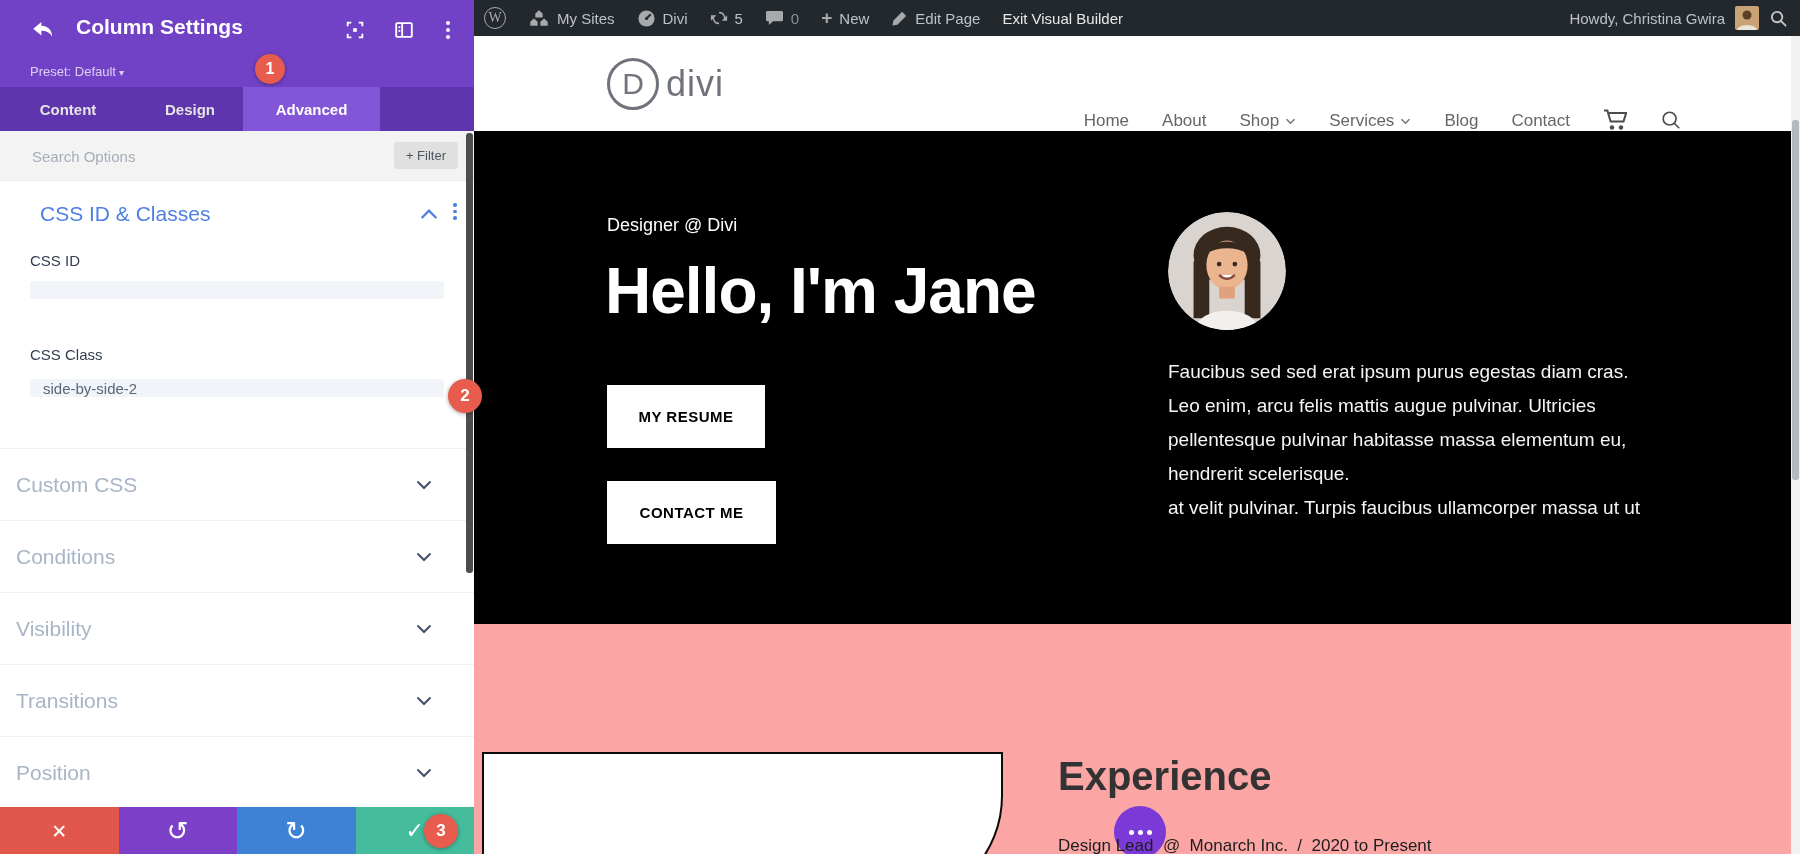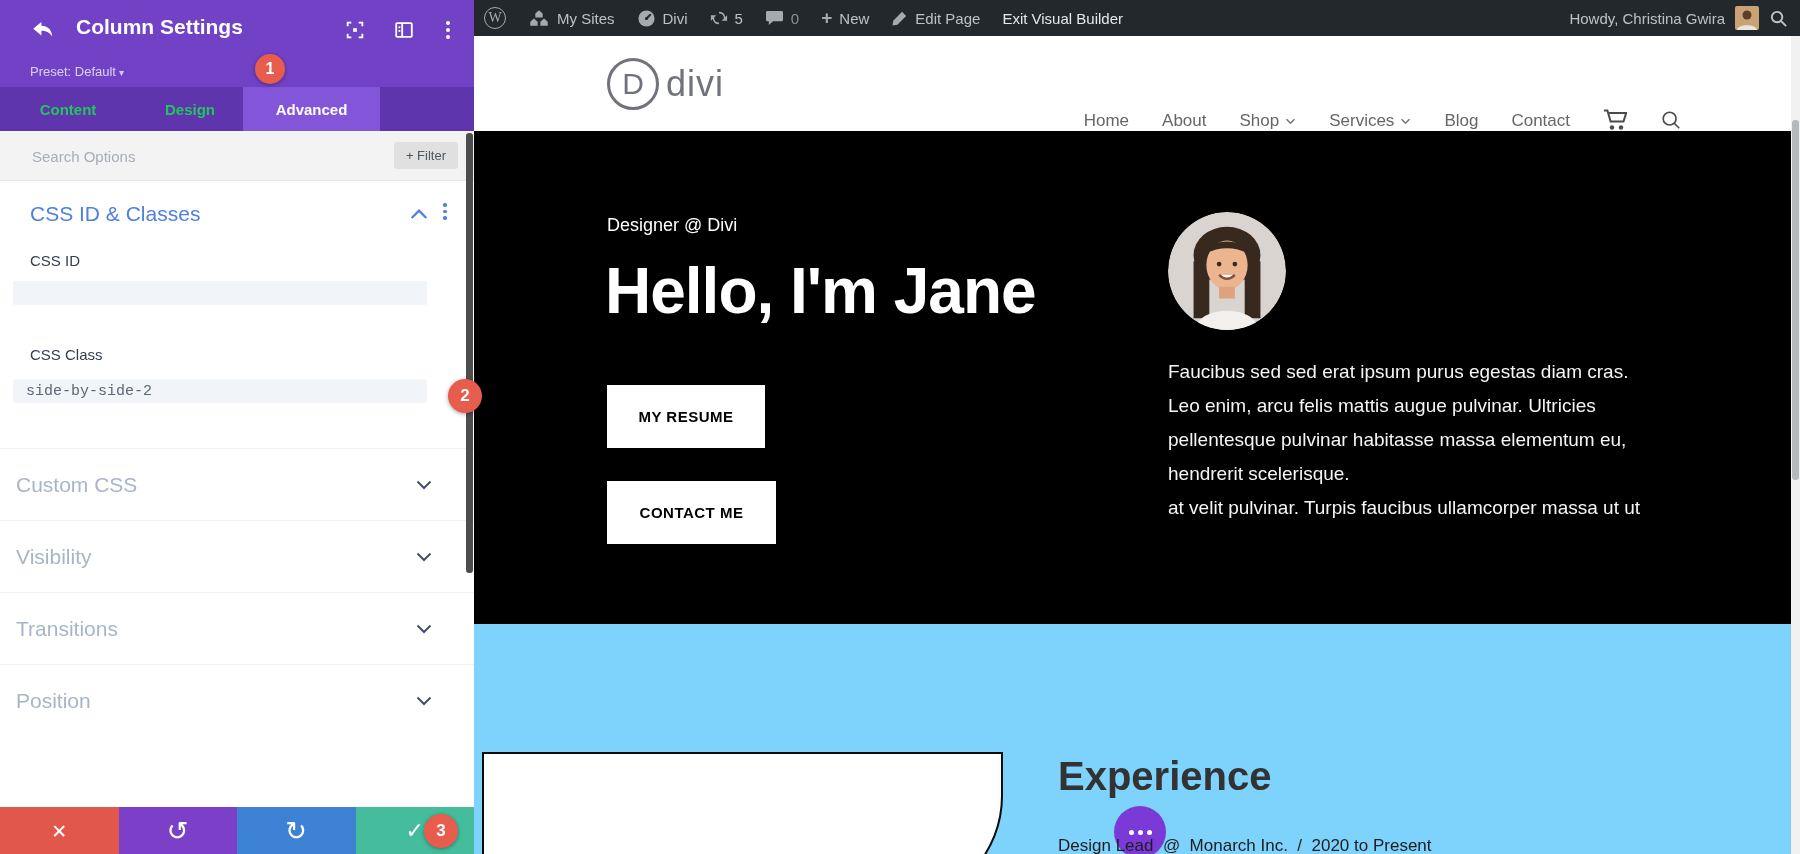--- a/index.html
+++ b/index.html
@@ -8,35 +8,35 @@
   .sidebar{position:absolute;left:0;top:0;width:474px;height:854px;background:#fff;}
   .sb-header{position:absolute;left:0;top:0;width:474px;height:87px;background:#7142c6;}
   .back-btn{position:absolute;left:30px;top:17px;width:26px;height:26px;cursor:pointer;}
   .sb-title{position:absolute;left:76px;top:15px;font-size:21px;font-weight:bold;color:#fff;}
   .hdr-ico{position:absolute;top:19px;width:22px;height:22px;cursor:pointer;}
   .preset{position:absolute;left:30px;top:53px;font-size:13px;color:rgba(255,255,255,.75);cursor:pointer;margin-top:11px;}
   .preset .caret{font-size:10px;margin-left:3px;}
   .kebab{display:inline-flex;flex-direction:column;gap:3px;align-items:center;}
   .kebab i{width:4px;height:4px;border-radius:50%;background:#fff;}
   .sb-tabs{position:absolute;left:0;top:87px;width:474px;height:44px;background:#5e35ad;}
-  .tab{position:absolute;top:0;height:44px;display:flex;align-items:center;justify-content:center;font-size:15px;font-weight:bold;color:#22c55e;cursor:pointer;}
+  .tab{position:absolute;top:0;height:44px;display:flex;align-items:center;justify-content:center;font-size:15px;font-weight:bold;color:#e5e5e5;cursor:pointer;}
   .tab.t1{left:18px;width:100px;}
   .tab.t2{left:140px;width:100px;}
   .tab.active{left:243px;width:137px;background:#8355d8;color:#fff;}
   .search-row{position:absolute;left:0;top:131px;width:474px;height:49px;background:#f3f3f3;border-bottom:1px solid #e9e9e9;}
   .search-input{position:absolute;left:30px;top:0;width:300px;height:49px;border:0;background:transparent;outline:none;font-size:15px;color:#555;font-family:"Liberation Sans",sans-serif;}
   .search-input::placeholder{color:#a6adbb;}
   .filter-btn{position:absolute;right:16px;top:11px;height:27px;padding:0 12px;background:#e0e0e0;border:0;border-radius:3px;font-size:13px;color:#4d5663;font-family:"Liberation Sans",sans-serif;cursor:pointer;display:flex;align-items:center;}
-  .css-head{position:absolute;left:0;top:196px;width:474px;height:40px;}
+  .css-head{position:absolute;left:10px;top:196px;width:474px;height:40px;}
   .css-title{position:absolute;left:30px;top:6px;font-size:21px;color:#4e7fe1;}
   .css-collapse{position:absolute;left:410px;top:12px;width:20px;height:14px;cursor:pointer;}
   .css-kebab{position:absolute;left:443px;top:7px;cursor:pointer;}
   .kebab.blue i{background:#4e7fe1;width:3.5px;height:3.5px;}
   .field-label{position:absolute;left:30px;font-size:15px;color:#333d4f;}
-  .text-input{position:absolute;left:13px;width:414px;height:24px;background:#f1f4f8;border:0;border-radius:3px;font-size:15px;color:#5b6677;padding:0 13px;box-sizing:border-box;font-family:Liberation Mono, monospace;outline:none;}
+  .text-input{position:absolute;left:30px;width:414px;height:18px;background:#f1f4f8;border:0;border-radius:3px;font-size:15px;color:#5b6677;padding:0 13px;box-sizing:border-box;font-family:Liberation Sans, sans-serif;outline:none;}
   .accordion{position:absolute;left:0;top:448px;width:474px;}
   .acc-row{height:71px;border-top:1px solid #f0f0f0;display:flex;align-items:center;justify-content:space-between;padding:0 42px 0 16px;cursor:pointer;background:#fff;}
   .acc-label{font-size:21px;color:#a9b5c6;}
   .sb-scroll-thumb{position:absolute;left:466px;top:133px;width:7px;height:440px;background:#4d4d4d;border-radius:3px;}
   .sb-footer{position:absolute;left:0;top:807px;width:474px;height:47px;display:flex;}
   .fbtn{flex:1;border:0;color:#fff;font-size:22px;cursor:pointer;display:flex;align-items:center;justify-content:center;font-family:"DejaVu Sans",sans-serif;}
   .fbtn.red{background:#e2574c;font-size:19px;}
   .fbtn.purple{background:#7c3fc8;font-size:26px;}
   .fbtn.blue{background:#3e82d6;font-size:26px;}
   .fbtn.green{background:#45bd9d;}
@@ -64,21 +64,21 @@
   .nav-icon{cursor:pointer;display:flex;align-items:center;}
   .hero{position:absolute;left:0;top:131px;width:1326px;height:493px;background:#000;}
   .eyebrow{position:absolute;left:133px;top:84px;font-size:18px;color:#fff;}
   .hero-heading{position:absolute;left:131px;top:122px;font-size:64px;line-height:76px;font-weight:bold;color:#fff;letter-spacing:-1px;}
   .hero-btn{position:absolute;left:133px;background:#fff;color:#000;border:0;font-weight:bold;font-size:15px;letter-spacing:.5px;cursor:pointer;font-family:"Liberation Sans",sans-serif;}
   .hero-btn.b1{top:254px;width:158px;height:63px;}
   .hero-btn.b2{top:350px;width:169px;height:63px;}
   .hero-avatar{position:absolute;left:694px;top:81px;width:118px;height:118px;border-radius:50%;overflow:hidden;}
   .hero-par{position:absolute;left:694px;top:224px;width:520px;font-size:19px;line-height:34px;color:#f5f5f5;}
   .hero-par span{display:block;}
-  .xp{position:absolute;left:0;top:624px;width:1326px;height:230px;background:#7dd3fc;overflow:hidden;}
+  .xp{position:absolute;left:0;top:624px;width:1326px;height:230px;background:#fca5a5;overflow:hidden;}
   .xp-card{position:absolute;left:8px;top:128px;width:517px;height:150px;background:#fff;border:2px solid #0b0b0b;border-radius:0 0 110px 0;}
   .xp-title{position:absolute;left:584px;top:130px;font-size:40px;font-weight:bold;color:#333;}
   .dots-btn{position:absolute;left:640px;top:182px;width:52px;height:52px;border-radius:50%;background:#7b3ad8;display:flex;align-items:center;justify-content:center;gap:4px;cursor:pointer;}
   .dots-btn i{width:5px;height:5px;border-radius:50%;background:#fff;}
   .xp-entry{position:absolute;left:584px;top:212px;font-size:17px;color:#1d1d1d;white-space:pre;}
   .pv-scrollbar{position:absolute;right:0;top:36px;width:9px;height:818px;background:#f1f1f1;}
   .pv-thumb{position:absolute;left:1px;top:84px;width:7px;height:360px;background:#b4b9be;border-radius:3px;}
   svg{display:block;}
 </style>
 </head>
@@ -143,20 +143,26 @@
 
     <span class="field-label" style="top:252px">CSS ID</span>
     <input class="text-input" style="top: 281px;" type="text" value="">
 
     <span class="field-label" style="top:346px">CSS Class</span>
     <input class="text-input" style="top: 379px;" type="text" value="side-by-side-2">
 
     <div class="accordion">
       <div class="acc-row">
         <span class="acc-label">Custom CSS</span>
+        <svg width="16" height="10" viewBox="0 0 16 10" fill="none" stroke="#42506a" stroke-width="2">
+            <path d="M1.5 1.5 8 8l6.5-6.5"></path>
+          </svg>
+      </div>
+      <div class="acc-row">
+        <span class="acc-label">Conditions</span>
         <svg width="16" height="10" viewBox="0 0 16 10" fill="none" stroke="#42506a" stroke-width="2">
             <path d="M1.5 1.5 8 8l6.5-6.5"></path>
           </svg>
       </div>
       <div class="acc-row">
         <span class="acc-label">Visibility</span>
         <svg width="16" height="10" viewBox="0 0 16 10" fill="none" stroke="#42506a" stroke-width="2">
             <path d="M1.5 1.5 8 8l6.5-6.5"></path>
           </svg>
       </div>

